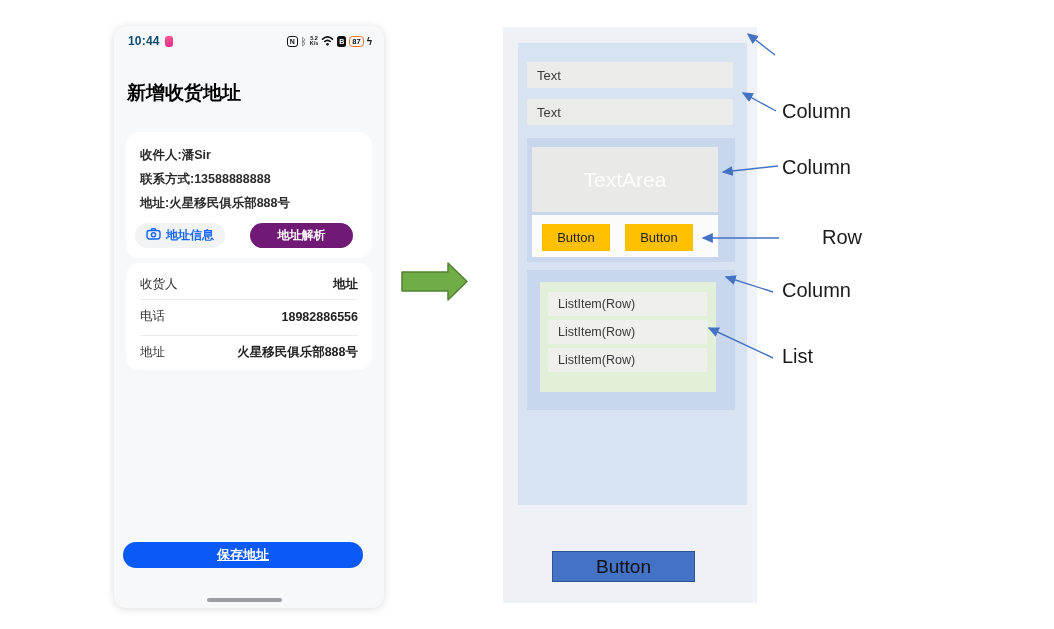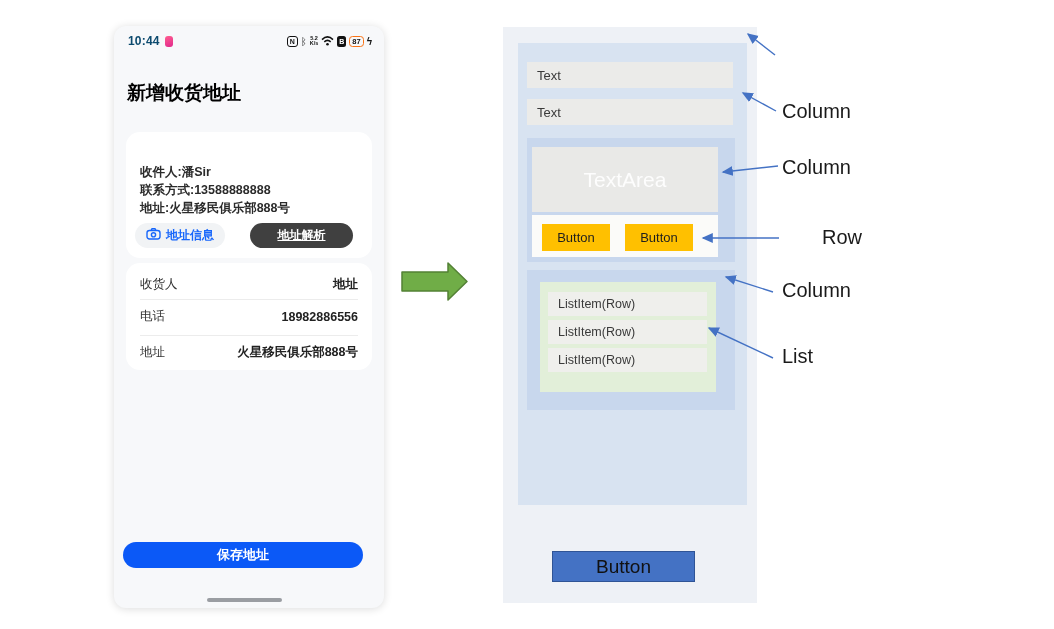--- a/index.html
+++ b/index.html
@@ -27,34 +27,34 @@
   .batt-b { width:9px; height:11px; background:#111; border-radius:2.5px; color:#fff;
     font-size:7px; font-weight:bold; display:flex; align-items:center; justify-content:center; }
   .batt-pct { border:1px solid #f97316; border-radius:3.5px; font-size:7.5px; font-weight:bold;
     color:#111; padding:0 2px; height:11px; display:flex; align-items:center; }
   .bolt { font-size:10px; font-weight:bold; color:#111; }
   .page-title { position:absolute; left:13px; top:54px; font-size:19px; font-weight:bold; color:#000; }
   .section-label { position:absolute; left:20px; top:108px; font-size:10.5px; color:#8b8b90; }
   .card { position:absolute; background:#ffffff; border-radius:14px; }
   .card1 { left:12px; top:106px; width:246px; height:126px; }
   .clip-lines { position:absolute; left:14px; top:11px; font-size:12.5px; font-weight:bold;
-    color:#2b2b2b; line-height:18px; white-space:pre-line;margin-top:20px; }
+    color:#2b2b2b; line-height:24px; white-space:pre-line; }
   .pill { position:absolute; top:91px; height:25px; border-radius:13px; display:flex;
     align-items:center; justify-content:center; gap:5px; font-size:12px; font-weight:bold; cursor:pointer; }
   .pill-gray { left:9px; width:90px; background:#f1f3f5; color:#1766fb; }
-  .pill-blue { left:124px; width:103px; background:#404040; color:#ffffff;text-decoration:underline; }
+  .pill-blue { left:124px; width:103px; background:#701a75; color:#ffffff; }
   .card2 { left:12px; top:237px; width:246px; height:107px; }
   .form-row { position:absolute; left:14px; right:14px; height:35px; display:flex;
     align-items:center; justify-content:space-between; }
   .form-row .lab { font-size:12.5px; color:#333; }
   .form-row .val { font-size:12.5px; font-weight:bold; color:#222; }
   .divider { position:absolute; left:14px; right:14px; height:1px; background:#ececec; }
   .save-btn { position:absolute; left:9px; top:516px; width:240px; height:26px;
     background:#0b59f7; border-radius:13px; color:#fff; font-size:13px; font-weight:bold;
-    display:flex; align-items:center; justify-content:center; cursor:pointer; }
+    display:flex; align-items:center; justify-content:center; cursor:pointer;text-decoration:underline; }
   .home-indicator { position:absolute; left:93px; top:572px; width:75px; height:4px;
     background:#9a9da2; border-radius:2px; }
   
   .phone-right { position:absolute; left:503px; top:27px; width:254px; height:576px; background:#eef1f6; }
   .inner-col { position:absolute; left:15px; top:16px; width:229px; height:462px; background:#d8e3f1;padding-left:8px; }
   .text-bar { position:absolute; left:9px; width:206px; height:26px; background:#ebebe9;
     display:flex; align-items:center; padding-left:10px; font-size:13px; color:#3a3a3a; }
   .tb1 { top:19px; } .tb2 { top:56px; }
   .col-wrap { position:absolute; left:9px; width:208px; background:#c8d7ed; }
   .col2 { top:95px; height:124px; }

